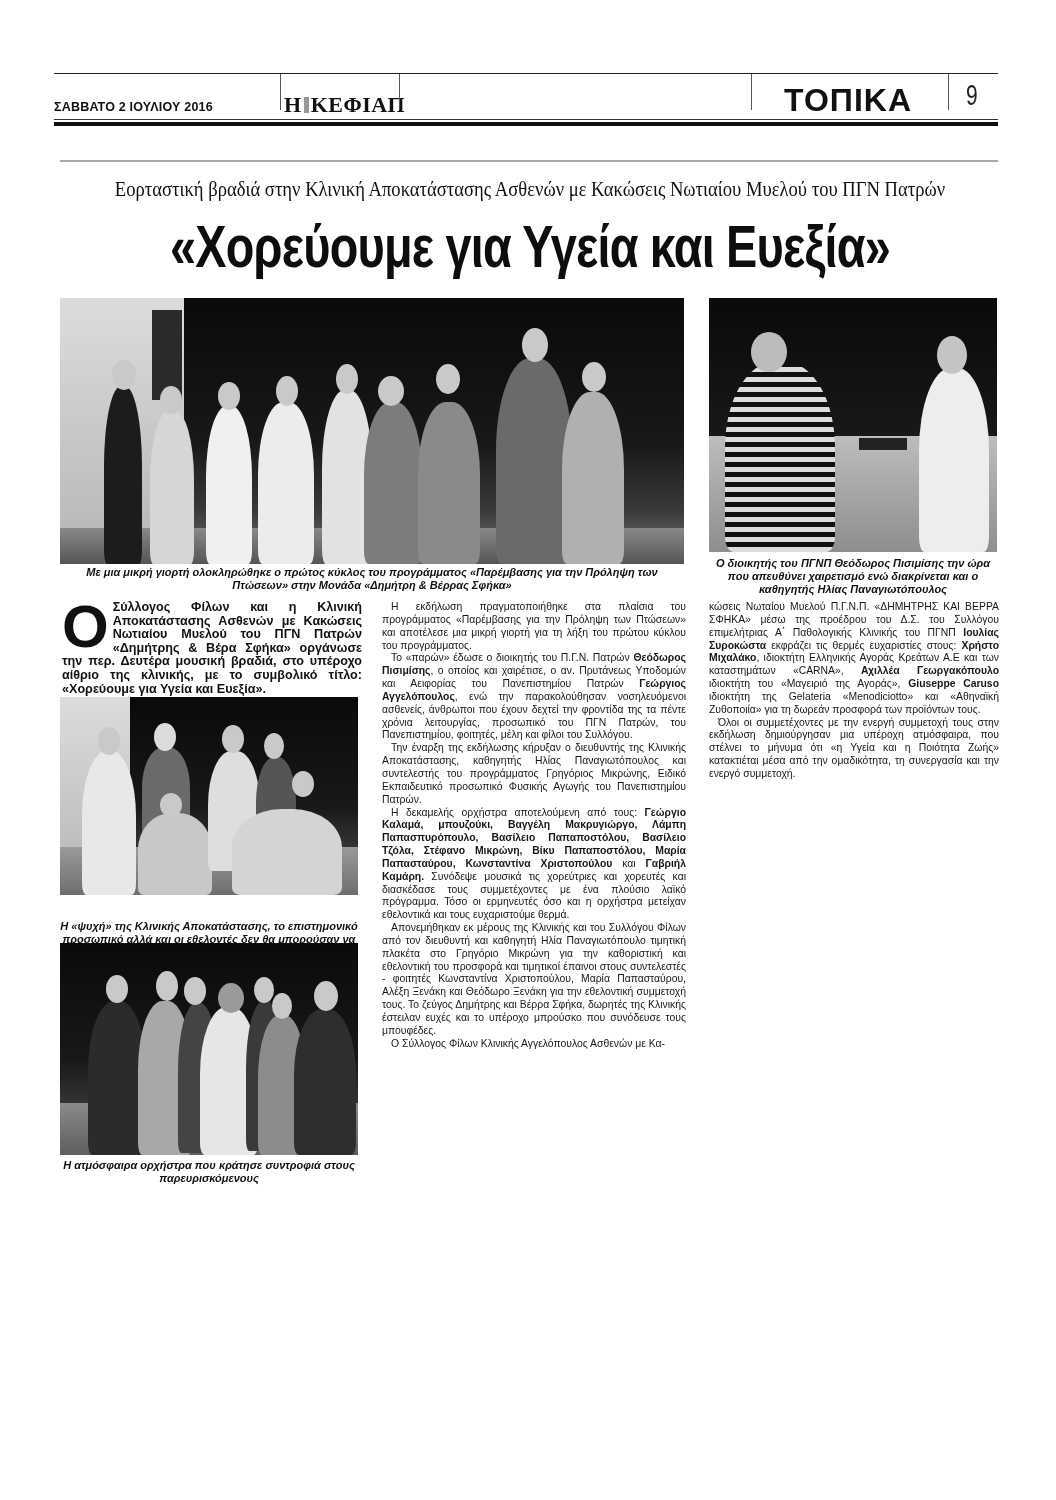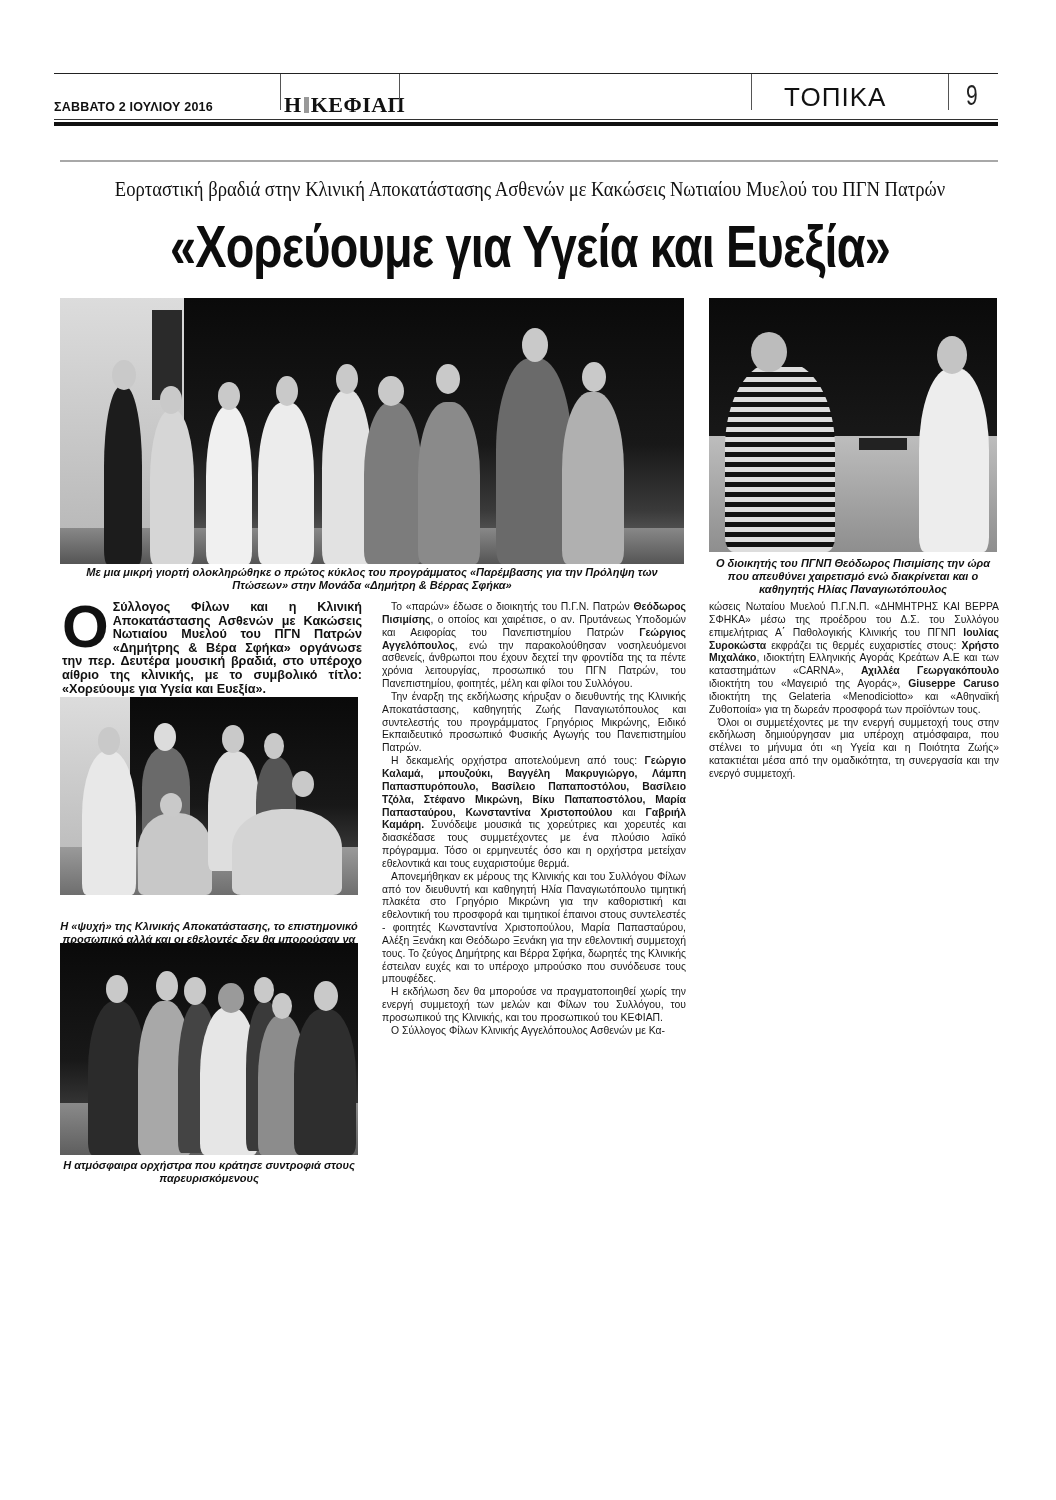--- a/index.html
+++ b/index.html
@@ -6,21 +6,21 @@
   html, body { width: 1056px; height: 1500px; background: #ffffff; }
   body { position: relative; font-family: "Liberation Sans", sans-serif; color: #111; overflow: hidden; }
 
   
   .masthead { position: absolute; left: 54px; top: 70px; width: 944px; height: 56px; }
   .mh-topline { position: absolute; left: 0; top: 3px; width: 944px; height: 1px; background: #222; }
   .mh-date { position: absolute; left: 0; top: 30px; font-size: 12.5px; font-weight: bold; letter-spacing: 0.2px; }
   .mh-vline { position: absolute; top: 4px; width: 1px; height: 36px; background: #555; }
   .mh-logo { position: absolute; left: 230px; top: 22px; font-family: "Liberation Serif", serif; font-weight: bold; font-size: 22px; letter-spacing: 0.5px; }
   .mh-logo .mark { display: inline-block; width: 5px; height: 16px; background: #999; margin: 0 2px; vertical-align: -1px; }
-  .mh-section { position: absolute; left: 730px; top: 12px; font-size: 26px; font-weight: normal; letter-spacing: 1px; }
+  .mh-section { position: absolute; left: 730px; top: 12px; font-size: 32px; font-weight: bold; letter-spacing: 1px; }
   .mh-page { position: absolute; left: 912px; top: 8px; font-size: 30px; font-weight: normal; color: #222; transform: scaleX(0.7); transform-origin: left; }
   .mh-bottom-thin { position: absolute; left: 0; top: 49px; width: 944px; height: 1px; background: #333; }
   .mh-bottom-thick { position: absolute; left: 0; top: 52px; width: 944px; height: 4px; background: #111; }
 
   .gray-rule { position: absolute; left: 60px; top: 160px; width: 938px; height: 2px; background: #a8a8a8; }
 
   .kicker { position: absolute; left: 60px; top: 178px; width: 940px; text-align: center; font-family: "Liberation Serif", serif; font-size: 20px; transform: scaleX(0.93); transform-origin: center; color: #111; }
   .headline { position: absolute; left: 40px; top: 212px; width: 980px; text-align: center; font-family: "Liberation Sans", sans-serif; font-weight: bold; font-size: 60px; letter-spacing: -1px; transform: scaleX(0.78); transform-origin: center; color: #0d0d0d; }
 
   
@@ -137,23 +137,23 @@
   <div class="person" style="left:186px; top:58px; width:38px; height:150px; background:#3a3a3a;"></div>
     <div class="head" style="left:194px; top:34px; width:20px; height:26px;"></div>
   <div class="person" style="left:198px; top:72px; width:48px; height:140px; background:#8c8c8c;"></div>
     <div class="head" style="left:212px; top:50px; width:20px; height:26px;"></div>
   <div class="person" style="left:234px; top:66px; width:62px; height:146px; background:#2e2e2e;"></div>
     <div class="head" style="left:254px; top:38px; width:24px; height:30px;"></div>
 </div>
 <div class="caption" style="left:60px; top:1159px; width:298px;">Η ατμόσφαιρα ορχήστρα που κράτησε συντροφιά στους παρευρισκόμενους</div>
 
 <div class="col" id="col2" style="left:382px; top:601px; width:304px;">
+    <p><span>Η εκδήλωση πραγματοποιήθηκε στα πλαίσια του προγράμματος «Παρέμβασης για την Πρόληψη των Πτώσεων» και αποτέλεσε μια μικρή γιορτή για τη λήξη του πρώτου κύκλου του προγράμματος.</span></p>
     <p><span>Το «παρών» έδωσε ο διοικητής του Π.Γ.Ν. Πατρών </span><b>Θεόδωρος Πισιμίσης</b><span>, ο οποίος και χαιρέτισε, ο αν. Πρυτάνεως Υποδομών και Αειφορίας του Πανεπιστημίου Πατρών </span><b>Γεώργιος Αγγελόπουλος</b><span>, ενώ την παρακολούθησαν νοσηλευόμενοι ασθενείς, άνθρωποι που έχουν δεχτεί την φροντίδα της τα πέντε χρόνια λειτουργίας, προσωπικό του ΠΓΝ Πατρών, του Πανεπιστημίου, φοιτητές, μέλη και φίλοι του Συλλόγου.</span></p>
-    <p><span>Την έναρξη της εκδήλωσης κήρυξαν ο διευθυντής της Κλινικής Αποκατάστασης, καθηγητής Ζωής Παναγιωτόπουλος και συντελεστής του προγράμματος Γρηγόριος Μικρώνης, Ειδικό Εκπαιδευτικό προσωπικό Φυσικής Αγωγής του Πανεπιστημίου Πατρών.</span></p>
+    <p><span>Την έναρξη της εκδήλωσης κήρυξαν ο διευθυντής της Κλινικής Αποκατάστασης, καθηγητής Ηλίας Παναγιωτόπουλος και συντελεστής του προγράμματος Γρηγόριος Μικρώνης, Ειδικό Εκπαιδευτικό προσωπικό Φυσικής Αγωγής του Πανεπιστημίου Πατρών.</span></p>
     <p><span>Η δεκαμελής ορχήστρα αποτελούμενη από τους: </span><b>Γεώργιο Καλαμά, μπουζούκι, Βαγγέλη Μακρυγιώργο, Λάμπη Παπασπυρόπουλο, Βασίλειο Παπαποστόλου, Βασίλειο Τζόλα, Στέφανο Μικρώνη, Βίκυ Παπαποστόλου, Μαρία Παπασταύρου, Κωνσταντίνα Χριστοπούλου</b><span> και </span><b>Γαβριήλ Καμάρη.</b><span> Συνόδεψε μουσικά τις χορεύτριες και χορευτές και διασκέδασε τους συμμετέχοντες με ένα πλούσιο λαϊκό πρόγραμμα. Τόσο οι ερμηνευτές όσο και η ορχήστρα μετείχαν εθελοντικά και τους ευχαριστούμε θερμά.</span></p>
     <p><span>Απονεμήθηκαν εκ μέρους της Κλινικής και του Συλλόγου Φίλων από τον διευθυντή και καθηγητή Ηλία Παναγιωτόπουλο τιμητική πλακέτα στο Γρηγόριο Μικρώνη για την καθοριστική και εθελοντική του προσφορά και τιμητικοί έπαινοι στους συντελεστές - φοιτητές Κωνσταντίνα Χριστοπούλου, Μαρία Παπασταύρου, Αλέξη Ξενάκη και Θεόδωρο Ξενάκη για την εθελοντική συμμετοχή τους. Το ζεύγος Δημήτρης και Βέρρα Σφήκα, δωρητές της Κλινικής έστειλαν ευχές και το υπέροχο μπρούσκο που συνόδευσε τους μπουφέδες.</span></p>
-    <p><span>Η εκδήλωση δεν θα μπορούσε να πραγματοποιηθεί χωρίς την ενεργή συμμετοχή των μελών και Φίλων του Συλλόγου, του προσωπικού της Κλινικής, και του προσωπικού του ΚΕΦΙΑΠ.</span></p>
     <p><span>Ο Σύλλογος Φίλων Κλινικής Αγγελόπουλος Ασθενών με Κα-</span></p>
   </div>
 <div class="col" id="col3" style="left:709px; top:601px; width:290px;">
     <p style="text-indent: 0px;"><span>κώσεις Νωταίου Μυελού Π.Γ.Ν.Π. «ΔΗΜΗΤΡΗΣ ΚΑΙ ΒΕΡΡΑ ΣΦΗΚΑ» μέσω της προέδρου του Δ.Σ. του Συλλόγου επιμελήτριας Α΄ Παθολογικής Κλινικής του ΠΓΝΠ </span><b>Ιουλίας Συροκώστα</b><span> εκφράζει τις θερμές ευχαριστίες στους: </span><b>Χρήστο Μιχαλάκο</b><span>, ιδιοκτήτη Ελληνικής Αγοράς Κρεάτων Α.Ε και των καταστημάτων «CARNA», </span><b>Αχιλλέα Γεωργακόπουλο</b><span> ιδιοκτήτη του «Μαγειριό της Αγοράς», </span><b>Giuseppe Caruso</b><span> ιδιοκτήτη της Gelateria «Menodiciotto» και «Αθηναϊκή Ζυθοποιία» για τη δωρεάν προσφορά των προϊόντων τους.</span></p>
     <p><span>Όλοι οι συμμετέχοντες με την ενεργή συμμετοχή τους στην εκδήλωση δημιούργησαν μια υπέροχη ατμόσφαιρα, που στέλνει το μήνυμα ότι «η Υγεία και η Ποιότητα Ζωής» κατακτιέται μέσα από την ομαδικότητα, τη συνεργασία και την ενεργό συμμετοχή.</span></p>
   </div>
 
 </body></html>

